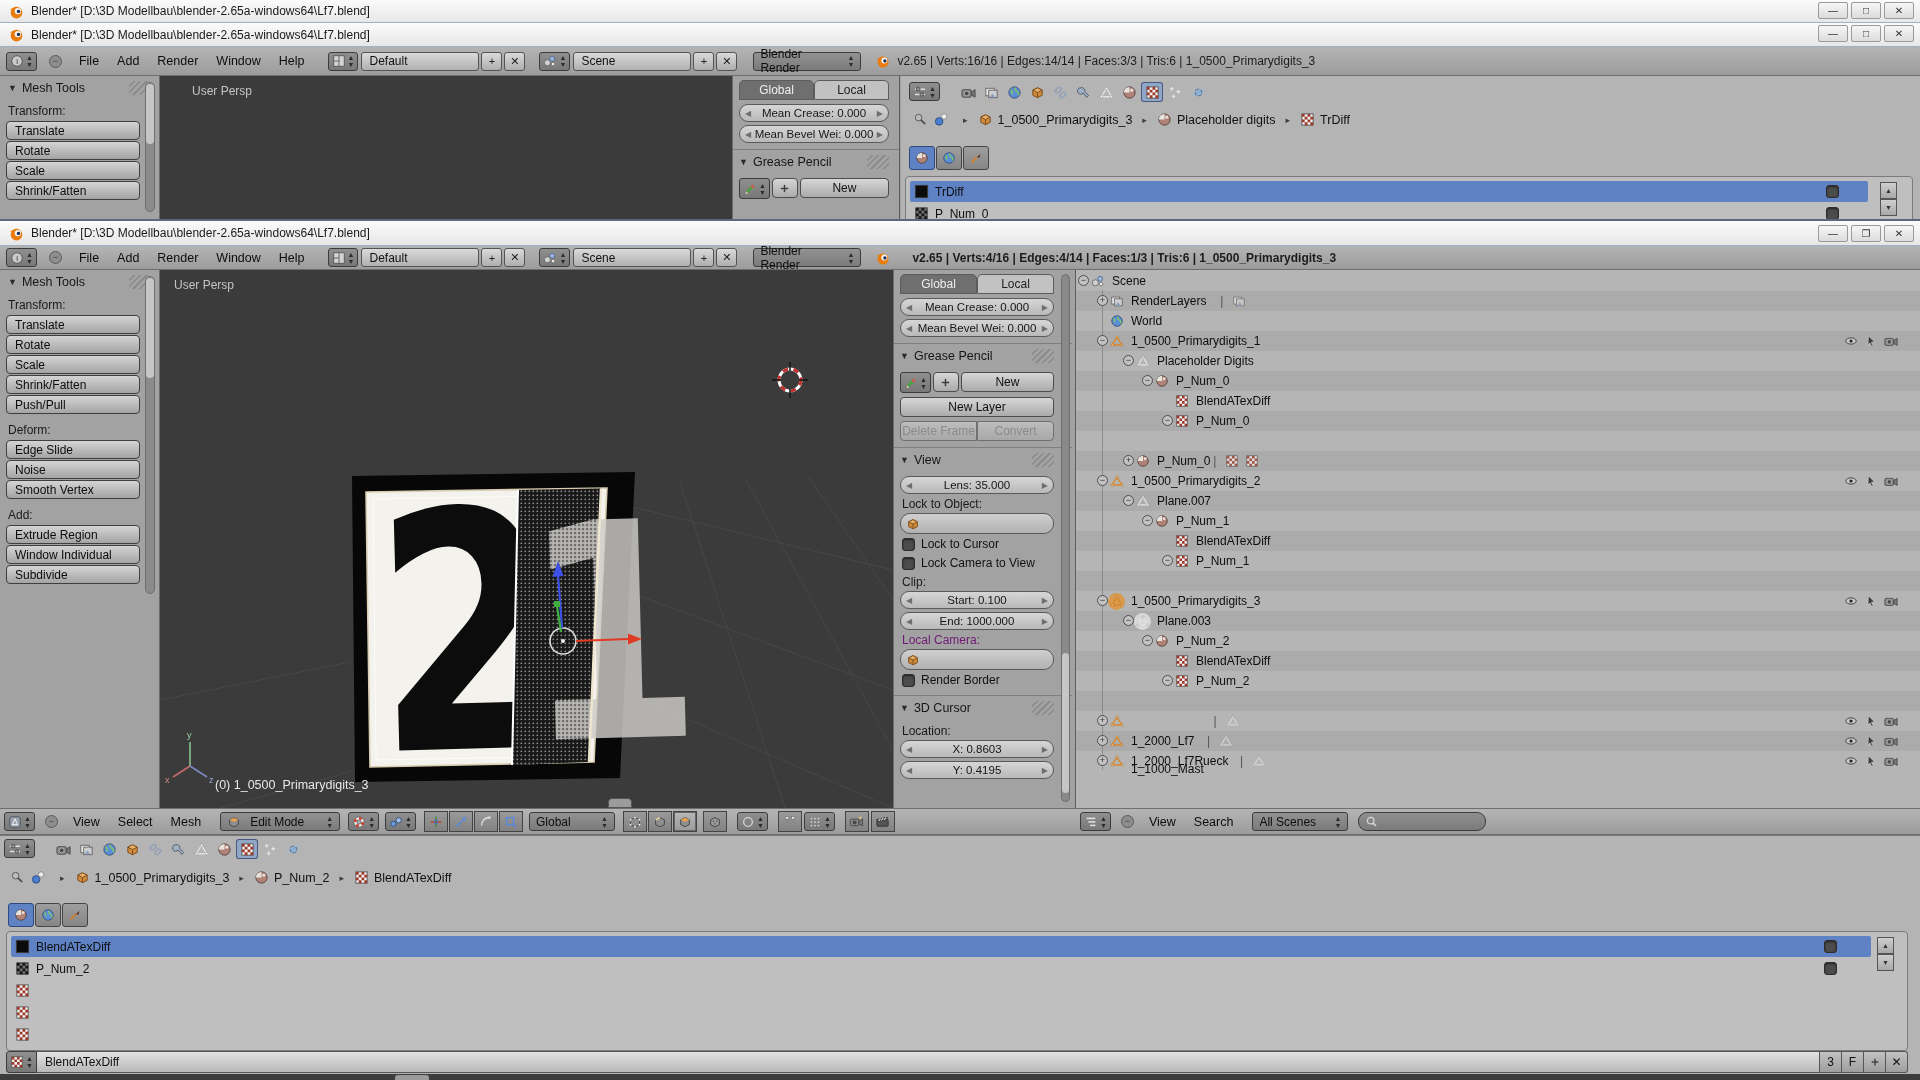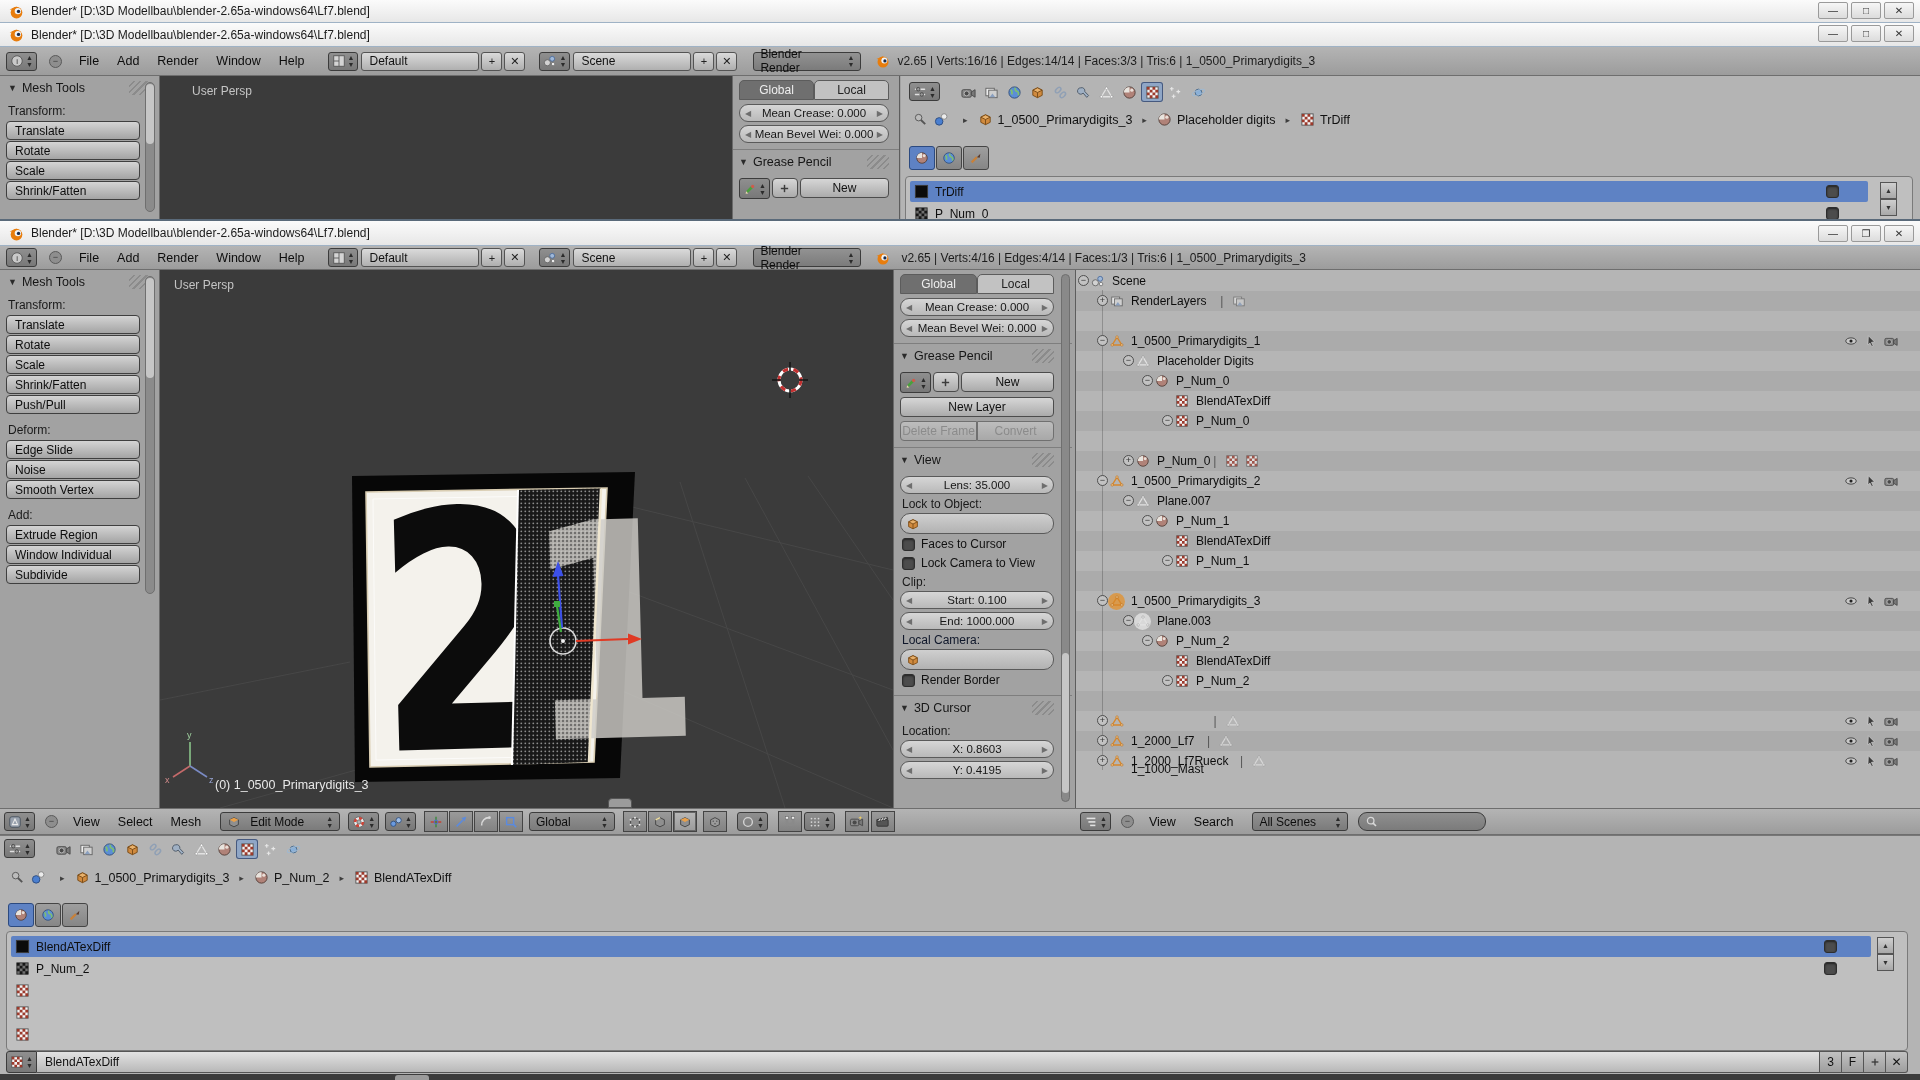--- a/index.html
+++ b/index.html
@@ -437,21 +437,21 @@
           <span class="udglyph">▲<br>▼</span>
         </div>
         <div style="margin-left: 14px; display: inline-flex;">
           <svg width="16" height="16" viewBox="0 0 16 16">
             <circle cx="8" cy="9" r="5.5" fill="#e87d0d"></circle>
             <circle cx="9.3" cy="7.6" r="3" fill="#eef3f8"></circle>
             <circle cx="9.9" cy="7.9" r="1.6" fill="#1a2a4a"></circle>
             <path d="M1.5 6 L8 3.2 L6.3 6.6 Z" fill="#e87d0d"></path>
           </svg>
         </div>
-        <div style="margin-left: 10px; color: rgb(28, 28, 28); white-space: nowrap;">v2.65 | Verts:4/16 | Edges:4/14 | Faces:1/3 | Tris:6 | 1_0500_Primarydigits_3</div>
+        <div style="margin-left: 21px; color: rgb(28, 28, 28); white-space: nowrap; font-weight: bold;">v2.65 | Verts:4/16 | Edges:4/14 | Faces:1/3 | Tris:6 | 1_0500_Primarydigits_3</div>
       </div>
 
     <div class="abs region" id="frontshelf" style="left:0;top:49px;width:160px;height:538px;border-right:1px solid #6a6a6a;">
         <div class="sechdr" style="padding: 5px 8px 2px;">
           <span class="tri">▼</span>
           <span>Mesh Tools</span>
           <span class="hatch"></span>
         </div>
         <div style="position: absolute; left: 8px; top: 28px; color: rgb(26, 26, 26);">Transform:</div>
         <div class="tsbtn" style="position: absolute; left: 6px; top: 45px; width: 134px;">Translate</div>
@@ -595,38 +595,38 @@
         <div style="position: absolute; left: 8px; top: 227px; color: rgb(26, 26, 26);">Lock to Object:</div>
         <div style="position: absolute; left: 6px; top: 243px; width: 154px; height: 21px; background: linear-gradient(rgb(207, 207, 207), rgb(178, 178, 178)); border: 1px solid rgb(90, 90, 90); border-radius: 10px; display: flex; align-items: center; padding-left: 5px;">
           <svg width="14" height="14" viewBox="0 0 16 16">
             <polygon points="3,5.5 8,3 13,5.5 13,11 8,13.5 3,11" fill="#d08a3e" stroke="#7a4c17"></polygon>
             <polygon points="3,5.5 8,8 13,5.5 8,3" fill="#e8b06a" stroke="#7a4c17"></polygon>
             <line x1="8" y1="8" x2="8" y2="13.5" stroke="#7a4c17"></line>
           </svg>
         </div>
         <div style="position: absolute; left: 8px; top: 267px; display: flex; align-items: center; gap: 6px;">
           <span class="chk"></span>
-          <span>Faces to Cursor</span>
+          <span>Lock to Cursor</span>
         </div>
         <div style="position: absolute; left: 8px; top: 286px; display: flex; align-items: flex-end; gap: 6px;">
           <span class="chk"></span>
           <span>Lock Camera to View</span>
         </div>
         <div style="position: absolute; left: 8px; top: 305px; color: rgb(26, 26, 26);">Clip:</div>
         <div class="slider" style="position: absolute; left: 6px; top: 321px; width: 154px;">
           <span class="ar" style="left:5px;">◀</span>
           <span>Start: 0.100</span>
           <span class="ar" style="right:5px;">▶</span>
         </div>
         <div class="slider" style="position: absolute; left: 6px; top: 342px; width: 154px;">
           <span class="ar" style="left:5px;">◀</span>
           <span>End: 1000.000</span>
           <span class="ar" style="right:5px;">▶</span>
         </div>
-        <div style="position: absolute; left: 8px; top: 363px; color: #0f172a;">Local Camera:</div>
+        <div style="position: absolute; left: 8px; top: 363px; color: #701a75;">Local Camera:</div>
         <div style="position: absolute; left: 6px; top: 379px; width: 154px; height: 21px; background: linear-gradient(rgb(207, 207, 207), rgb(178, 178, 178)); border: 1px solid rgb(90, 90, 90); border-radius: 10px; display: flex; align-items: center; padding-left: 5px;">
           <svg width="14" height="14" viewBox="0 0 16 16">
             <polygon points="3,5.5 8,3 13,5.5 13,11 8,13.5 3,11" fill="#d08a3e" stroke="#7a4c17"></polygon>
             <polygon points="3,5.5 8,8 13,5.5 8,3" fill="#e8b06a" stroke="#7a4c17"></polygon>
             <line x1="8" y1="8" x2="8" y2="13.5" stroke="#7a4c17"></line>
           </svg>
         </div>
         <div style="position: absolute; left: 8px; top: 403px; display: flex; align-items: center; gap: 6px;">
           <span class="chk"></span>
           <span>Render Border</span>
@@ -678,20 +678,29 @@
           </div>
           <div style="position: absolute; left: 55px; top: 3px; color: rgb(13, 13, 13);">RenderLayers</div>
           <div style="position: absolute; left: 144.2px; top: 3px; color: rgb(85, 85, 85);">|</div>
           <div style="position: absolute; left: 156.2px; top: 3px; display: inline-flex; opacity: 0.75;">
             <svg width="14" height="14" viewBox="0 0 16 16">
               <rect x="2" y="3.5" width="9" height="8" fill="#ececec" stroke="#666"></rect>
               <rect x="5" y="5.5" width="9" height="8" fill="#cfcfcf" stroke="#666"></rect>
               <polygon points="6,13 9,9 12,13" fill="#8aa0c0"></polygon>
             </svg>
           </div>
+        </div>
+        <div class="outrow" style="left: 0px; top: 41px; width: 845px;">
+          <div style="position: absolute; left: 34px; top: 3px; display: inline-flex;">
+            <svg width="14" height="14" viewBox="0 0 16 16">
+              <circle cx="8" cy="8" r="6" fill="#5b8ed6" stroke="#33507a"></circle>
+              <path d="M4 5 Q6 7 5 10 M9 3 Q8 6 11 7 Q13 8 12 11" stroke="#7fbf6f" stroke-width="1.8" fill="none"></path>
+            </svg>
+          </div>
+          <div style="position: absolute; left: 55px; top: 3px; color: rgb(13, 13, 13);">World</div>
         </div>
         <div class="stripe" style="position: absolute; left: 0px; top: 61px; width: 845px; height: 20px;"></div>
         <div class="outrow" style="left: 0px; top: 61px; width: 845px;">
           <div class="exp" style="left: 21px; top: 4px;">−</div>
           <div style="position: absolute; left: 34px; top: 3px; display: inline-flex;">
             <svg width="14" height="14" viewBox="0 0 16 16">
               <polygon points="8,3.5 13.5,12.5 2.5,12.5" fill="none" stroke="#d8872a" stroke-width="1.6"></polygon>
               <circle cx="8" cy="3.5" r="1.4" fill="#f3c98a" stroke="#a8621a" stroke-width="0.6"></circle>
               <circle cx="13.5" cy="12.5" r="1.4" fill="#f3c98a" stroke="#a8621a" stroke-width="0.6"></circle>
               <circle cx="2.5" cy="12.5" r="1.4" fill="#f3c98a" stroke="#a8621a" stroke-width="0.6"></circle>

